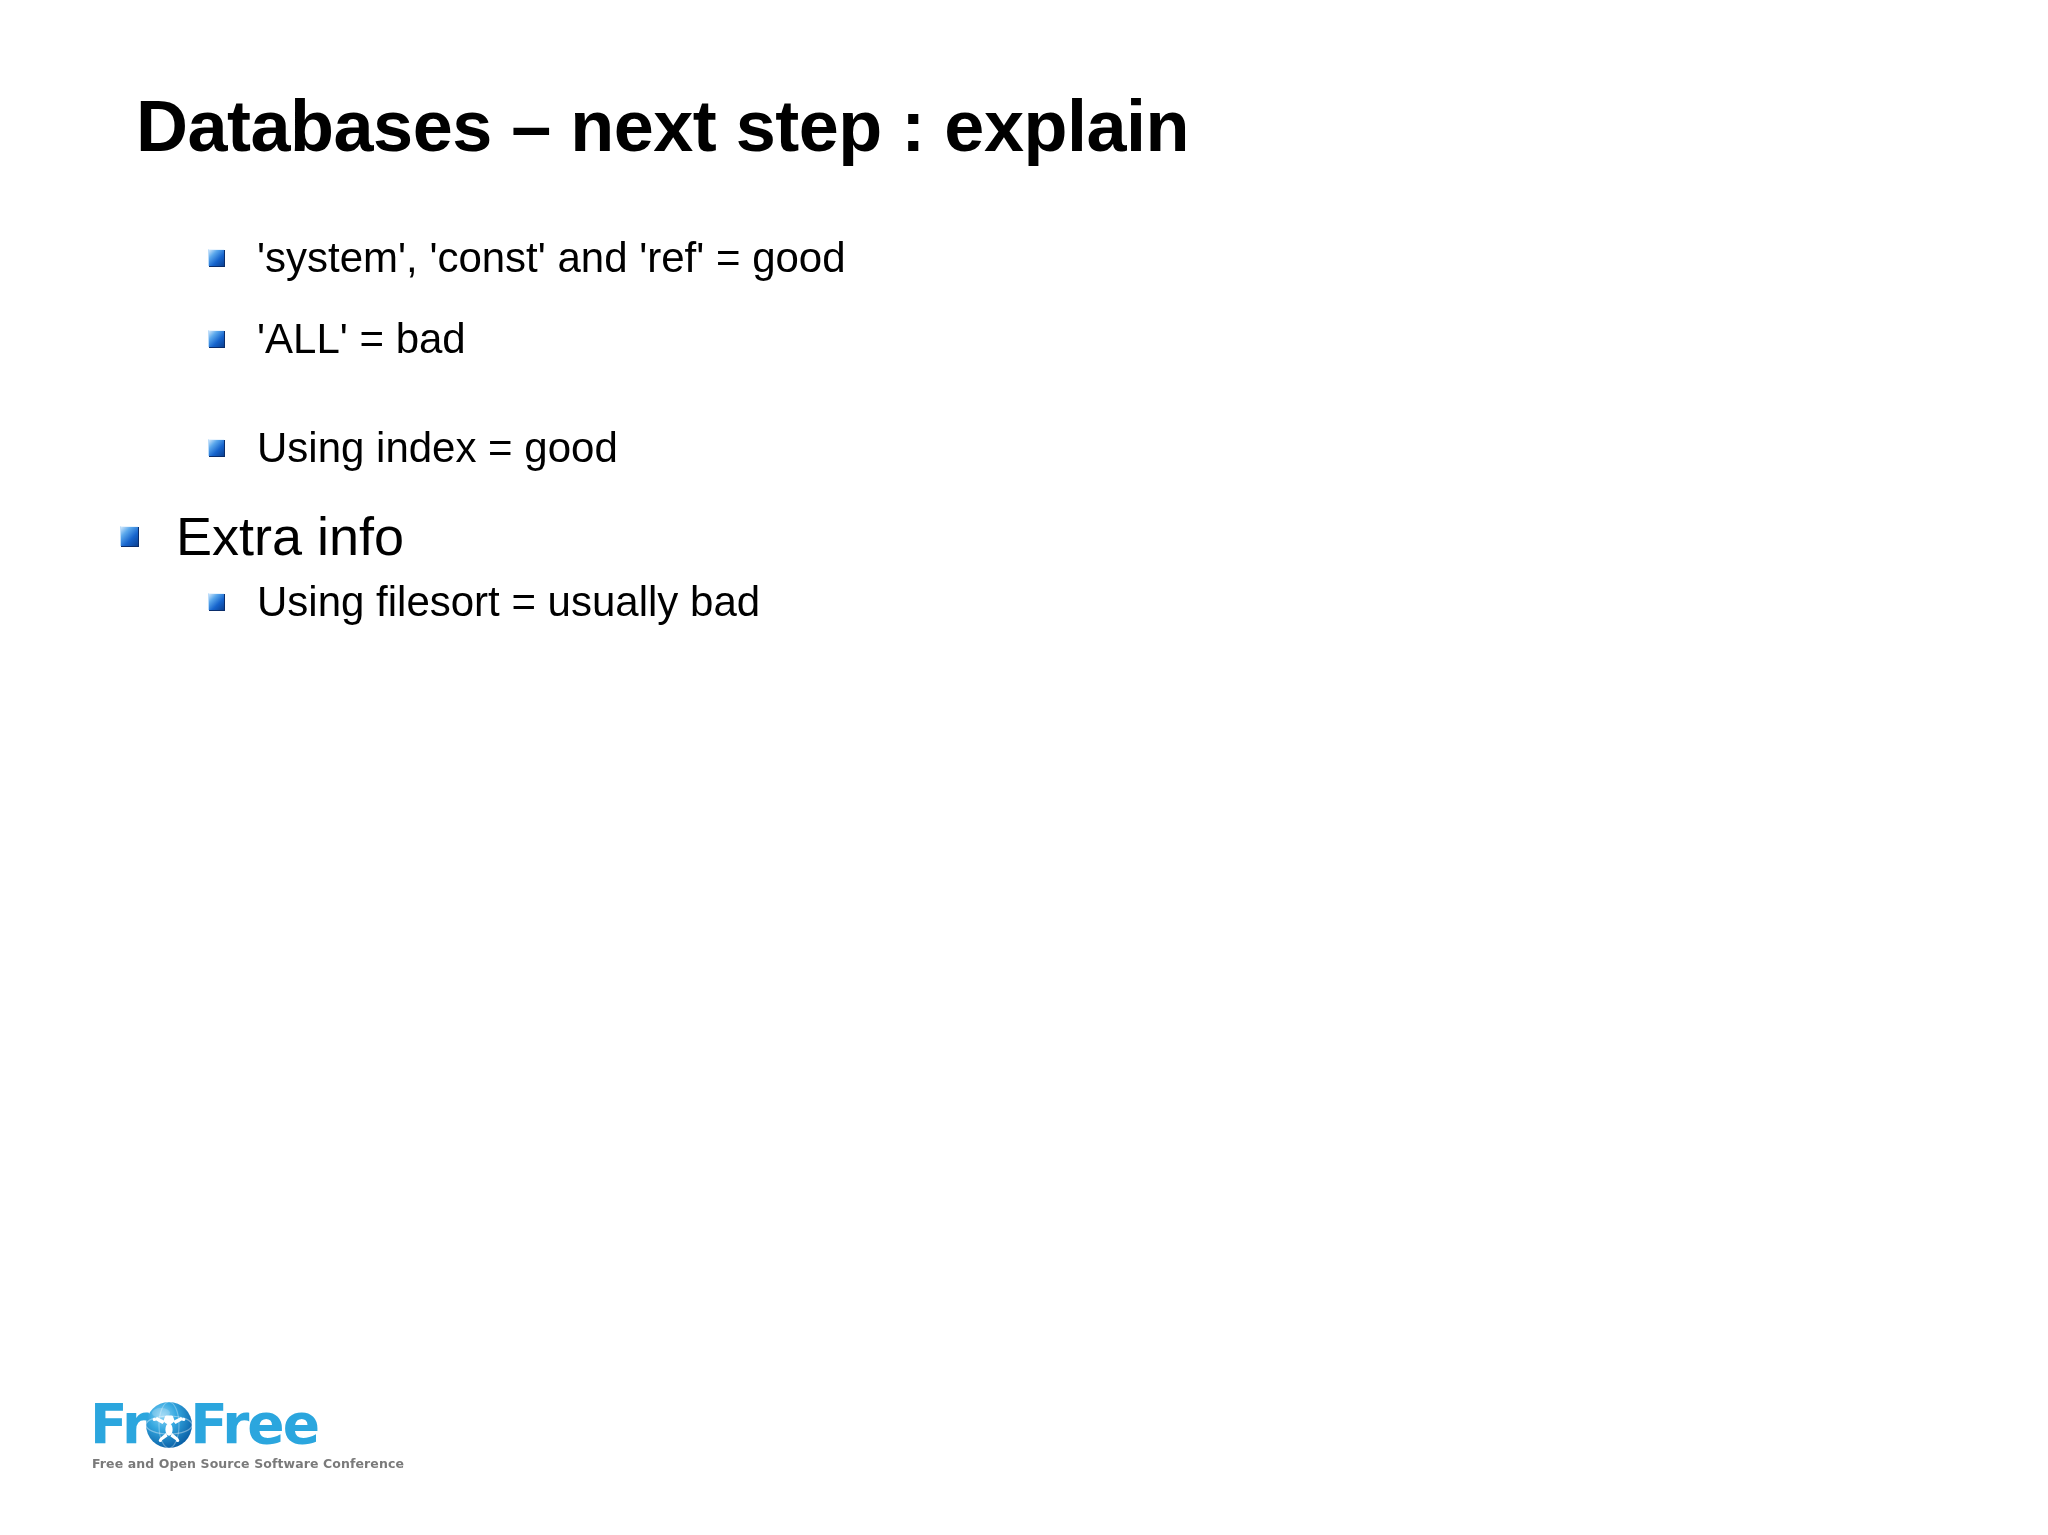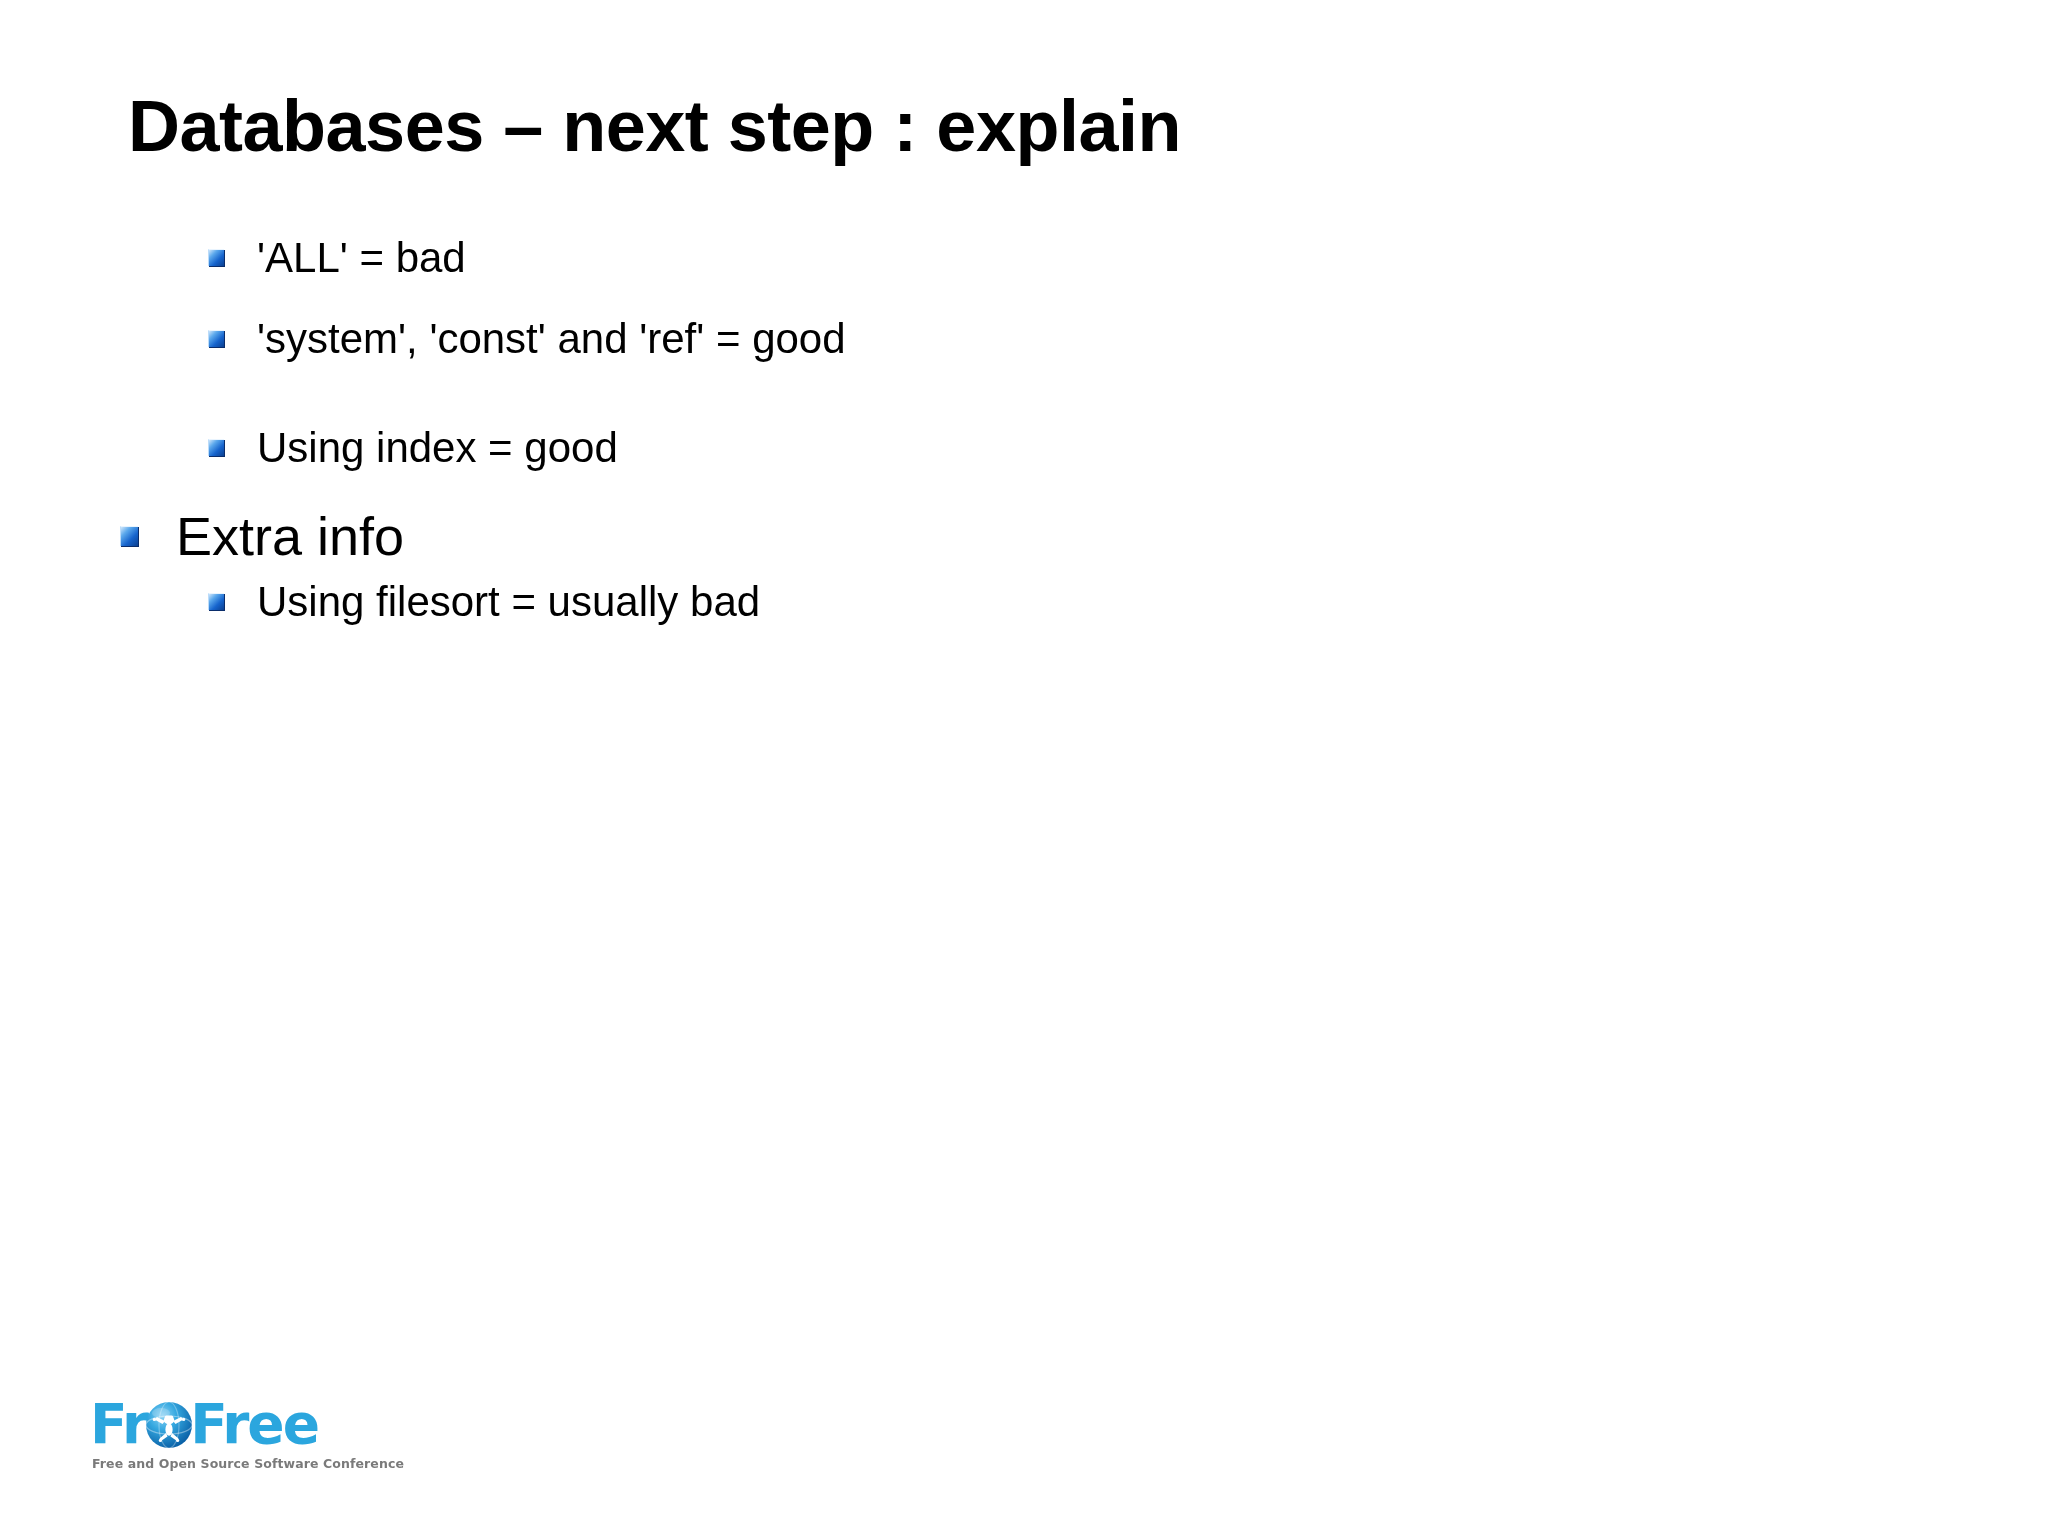--- a/index.html
+++ b/index.html
@@ -15,21 +15,21 @@
     height: 1535px;
     background: #ffffff;
     overflow: hidden;
     font-family: "Liberation Sans", sans-serif;
     color: #000000;
   }
 
   
   .slide-title {
     position: absolute;
-    left: 128px;
+    left: 136px;
     top: 88px;
     width: 1800px;
     font-size: 72px;
     font-weight: bold;
     line-height: 1.08;
     letter-spacing: -0.5px;
     color: #000000;
     white-space: nowrap;
   }
 
@@ -160,26 +160,26 @@
 
 <div class="slide">
 
   <div class="slide-title">Databases – next step : explain</div>
 
   <div class="body-list">
 
 
     <div class="bullet-row level-2">
       <span class="bullet-marker"></span>
+      <span class="bullet-text">'system', 'const' and 'ref' = good</span>
+    </div>
+
+    <div class="bullet-row level-2">
+      <span class="bullet-marker"></span>
       <span class="bullet-text">'ALL' = bad</span>
-    </div>
-
-    <div class="bullet-row level-2">
-      <span class="bullet-marker"></span>
-      <span class="bullet-text">'system', 'const' and 'ref' = good</span>
     </div>
 
     <div class="group-gap"></div>
 
     <div class="bullet-row level-2">
       <span class="bullet-marker"></span>
       <span class="bullet-text">Using index = good</span>
     </div>
 
     <div class="bullet-row level-1">

